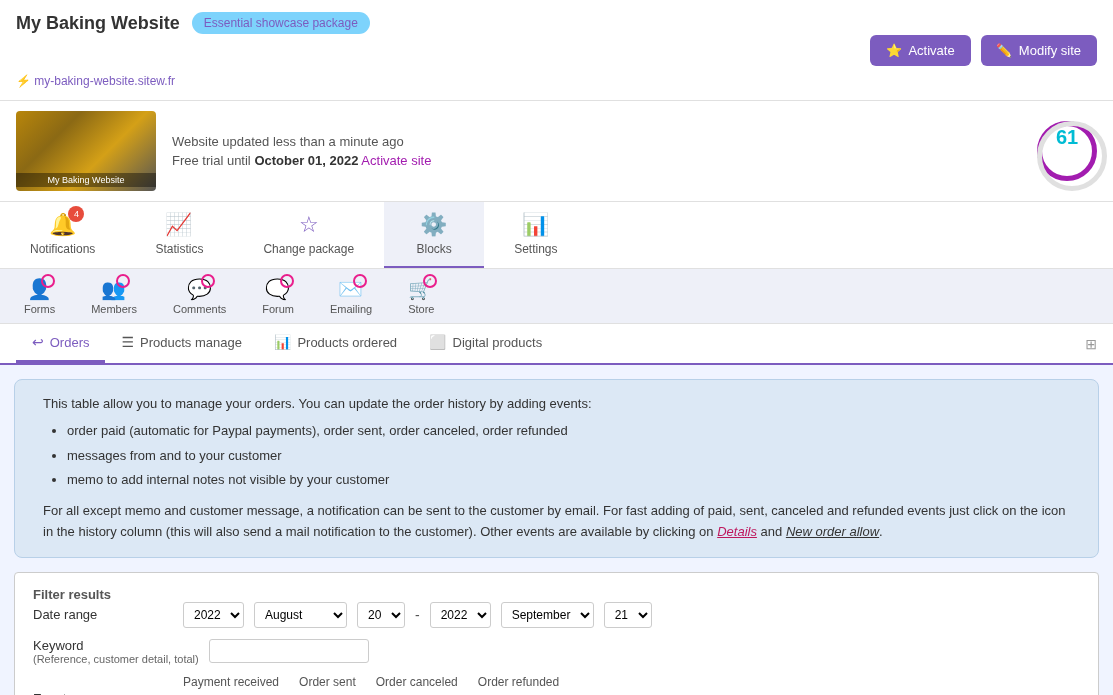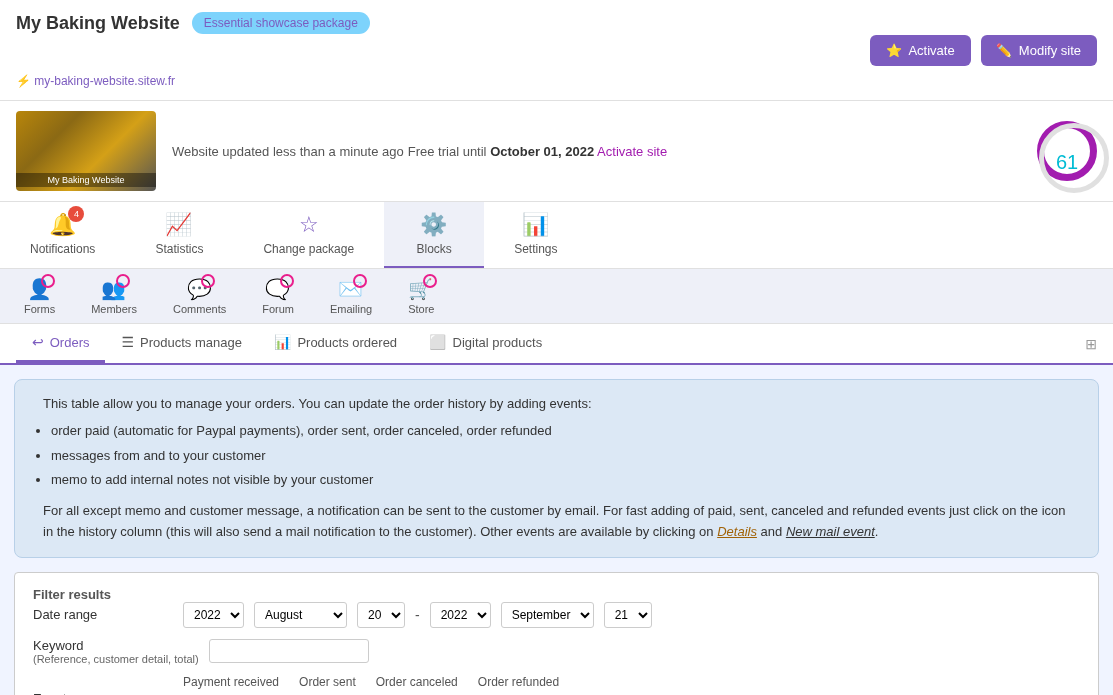--- a/index.html
+++ b/index.html
@@ -15,26 +15,26 @@
     .header-right { display: flex; gap: 10px; }
     .btn-activate { background: #7c5cbf; color: #fff; border: none; border-radius: 6px; padding: 8px 16px; cursor: pointer; display: flex; align-items: center; gap: 6px; font-size: 13px; }
     .btn-modify { background: #7c5cbf; color: #fff; border: none; border-radius: 6px; padding: 8px 16px; cursor: pointer; display: flex; align-items: center; gap: 6px; font-size: 13px; }
 
     
     .site-info-bar { background: #fff; padding: 10px 16px; display: flex; align-items: center; justify-content: space-between; border-bottom: 1px solid #e0e0e0; }
     .site-info-left { display: flex; align-items: center; gap: 16px; }
     .site-thumbnail { width: 140px; height: 80px; background: #ccc; border-radius: 4px; overflow: hidden; position: relative; }
     .site-thumbnail-inner { width: 100%; height: 100%; background: linear-gradient(135deg, #b8860b 0%, #8b6914 30%, #d4a017 60%, #555 100%); }
     .site-thumbnail-label { position: absolute; bottom: 4px; left: 0; right: 0; text-align: center; font-size: 9px; color: #fff; background: rgba(0,0,0,0.4); padding: 2px; }
-    .site-update-info { display: flex; gap: 4px; }
+    .site-update-info { display: flex; flex-direction: column; gap: 4px; }
     .update-text { font-size: 13px; color: #555; }
     .trial-text { font-size: 13px; color: #555; }
     .trial-text strong { color: #333; }
     .activate-link { color: #a21caf; text-decoration: none; }
-    .score-circle { width: 60px; height: 60px; border-radius: 50%; border: 7px solid #a21caf; display: flex; align-items: flex-end; justify-content: center; font-size: 20px; font-weight: normal; color: #00bcd4; position: relative; }
+    .score-circle { width: 60px; height: 60px; border-radius: 50%; border: 5px solid #a21caf; display: flex; align-items: flex-start; justify-content: center; font-size: 20px; font-weight: bold; color: #00bcd4; position: relative; }
     .score-circle::before { content: ''; position: absolute; width: 60px; height: 60px; border-radius: 50%; border: 5px solid #e0e0e0; top: -5px; left: -5px; }
 
     
     .nav-tabs { background: #fff; display: flex; align-items: stretch; border-bottom: 1px solid #e0e0e0; }
     .nav-tab { display: flex; flex-direction: column; align-items: center; justify-content: center; padding: 10px 30px; cursor: pointer; color: #555; gap: 4px; font-size: 12px; border-bottom: 2px solid transparent; min-width: 100px; }
     .nav-tab.active { background: #eef0f8; border-bottom: 2px solid #7c5cbf; }
     .nav-tab .icon { font-size: 22px; color: #7c5cbf; position: relative; }
     .nav-tab .icon.star { color: #7c5cbf; }
     .notification-badge { position: absolute; top: -6px; right: -8px; background: #e74c3c; color: #fff; border-radius: 50%; width: 16px; height: 16px; font-size: 9px; display: flex; align-items: center; justify-content: center; }
 
@@ -47,21 +47,21 @@
     
     .sub-tabs { background: #fff; display: flex; align-items: center; padding: 0 16px; border-bottom: 2px solid #7c5cbf; gap: 0; }
     .sub-tab { padding: 10px 16px; cursor: pointer; color: #555; font-size: 13px; display: flex; align-items: center; gap: 6px; border-bottom: 3px solid transparent; }
     .sub-tab.active { color: #7c5cbf; border-bottom: 3px solid #7c5cbf; }
     .sub-tab-icon { font-size: 14px; }
     .sub-tab-actions { margin-left: auto; }
     .expand-icon { font-size: 14px; color: #999; cursor: pointer; }
 
     
     .info-box { background: #dce8f5; border: 1px solid #b8d0e8; border-radius: 8px; padding: 14px 28px; margin: 14px; font-size: 13px; color: #333; line-height: 1.6; }
-    .info-box ul { margin-left: 8px; margin-top: 6px; }
+    .info-box ul { margin-left: 24px; margin-top: 6px; }
     .info-box li { margin-bottom: 4px; }
     .info-box em { font-style: italic; }
 
     
     .filter-box { background: #fff; border: 1px solid #ccc; border-radius: 4px; margin: 0 14px 14px 14px; padding: 14px 18px; }
     .filter-title { font-size: 13px; font-weight: bold; color: #555; margin-bottom: 0; }
     .filter-row { display: flex; align-items: center; gap: 10px; margin-bottom: 10px; flex-wrap: wrap; }
     .filter-label { min-width: 140px; font-size: 13px; color: #333; }
     .filter-label-small { font-size: 11px; color: #666; }
     select { border: 1px solid #ccc; border-radius: 3px; padding: 4px 6px; font-size: 12px; background: #fff; }
@@ -217,23 +217,23 @@
 
   <div class="info-box">
     <p>This table allow you to manage your orders. You can update the order history by adding events:</p>
     <ul>
       <li>order paid (automatic for Paypal payments), order sent, order canceled, order refunded</li>
       <li>messages from and to your customer</li>
       <li>memo to add internal notes not visible by your customer</li>
     </ul>
     <p style="margin-top:10px;">
       <span>For all except memo and customer message, a notification can be sent to the customer by email. For fast adding of paid, sent, canceled and refunded events just click on the icon in the history column (this will also send a mail notification to the customer). Other events are available by clicking on</span>
-      <em><a href="#" style="color:#a16207;text-align:right;">Details</a></em>
+      <em><a href="#" style="color:#be185d;text-align:right;">Details</a></em>
       <span>and</span>
-      <em><a href="#" style="color:#333;">New mail event</a></em><span>.</span>
+      <em><a href="#" style="color:#333;">New order allow</a></em><span>.</span>
     </p>
   </div>
 
   <div class="filter-box">
     <div class="filter-title">Filter results</div>
 
     <div class="filter-row">
       <span class="filter-label">Date range</span>
       <select>
         <option>2022</option><option>2021</option><option>2020</option>

